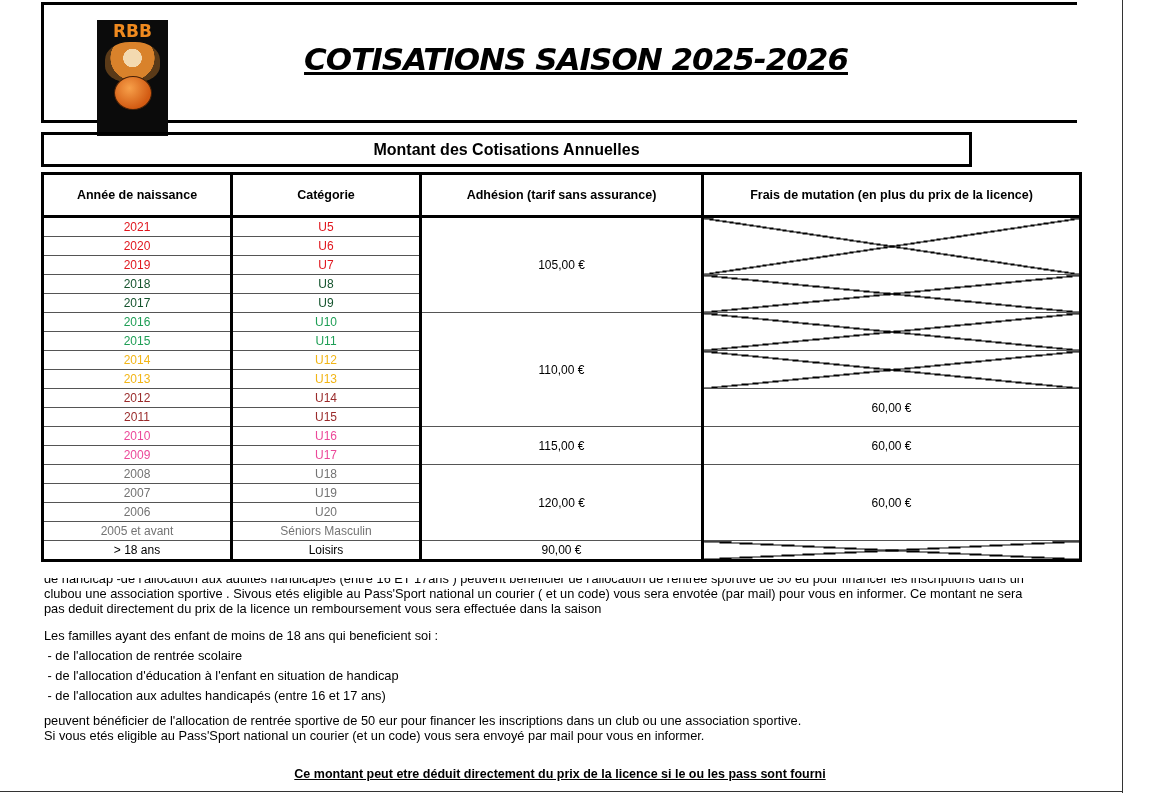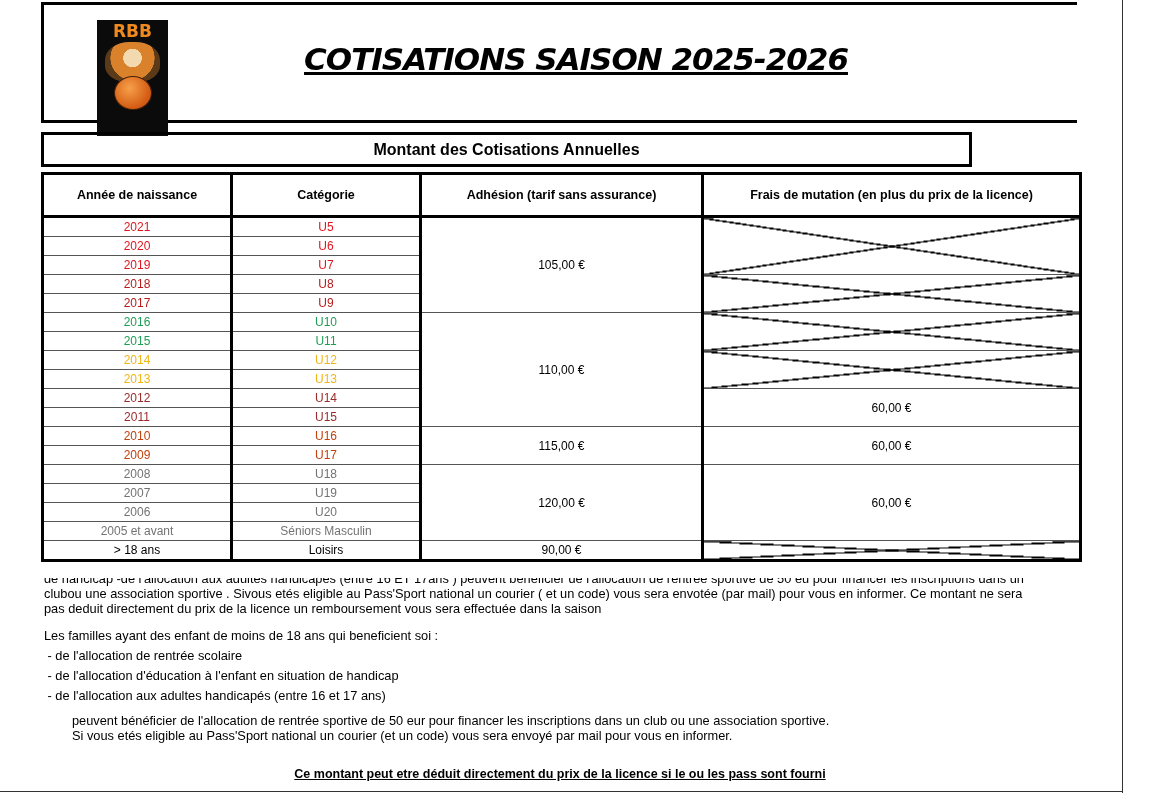--- a/index.html
+++ b/index.html
@@ -20,35 +20,35 @@
   table.cot th { height:38px; border:3px solid #000; font-weight:bold; font-size:12.5px; }
   table.cot td { border-left:3px solid #000; border-right:3px solid #000; border-top:1px solid #555; border-bottom:1px solid #555; text-align:center; padding:0; height:18px; line-height:18px; }
   table.cot tbody tr:first-child td { border-top:3px solid #000; }
   table.cot tbody tr:last-child td { border-bottom:3px solid #000; }
   td.x { background:
     linear-gradient(to top right, transparent calc(50% - 0.8px), #000 calc(50% - 0.8px), #000 calc(50% + 0.8px), transparent calc(50% + 0.8px)),
     linear-gradient(to bottom right, transparent calc(50% - 0.8px), #000 calc(50% - 0.8px), #000 calc(50% + 0.8px), transparent calc(50% + 0.8px)); }
   td.x-last { border-bottom:3px solid #000; }
 
   .c-red { color:#e0161e; }
-  .c-blue { color:#b91c1c; }
+  .c-blue { color:#14532d; }
   .c-green { color:#1e9e55; }
   .c-yellow { color:#f2b516; }
   .c-brown { color:#9a2b2b; }
-  .c-orange { color:#c2410c; }
+  .c-orange { color:#ec4899; }
   .c-purple { color:#737373; }
   .c-black { color:#000; }
 
   .notes { position:absolute; left:44px; top:578px; width:1032px; font-size:12.8px; line-height:15px; }
   .notes p { margin:0; }
   .clip-top { height:45px; overflow:hidden; position:relative; }
   .clip-top .inner { position:relative; top:-7px; }
   .lst { margin-top:5px; }
   .lst p { margin:0 0 5px 0; }
-  .closing { margin-top:10px;margin-left:28px; }
+  .closing { margin-top:10px; }
   .footer-note { position:absolute; left:0; width:1120px; top:767px; text-align:center; font-size:12.5px; font-weight:bold; text-decoration:underline; }
 </style>
 </head>
 <body>
 
 <div class="page-edge-right"></div>
 <div class="page-edge-bottom"></div>
 
 <div class="header-box"></div>
 <div class="logo">

